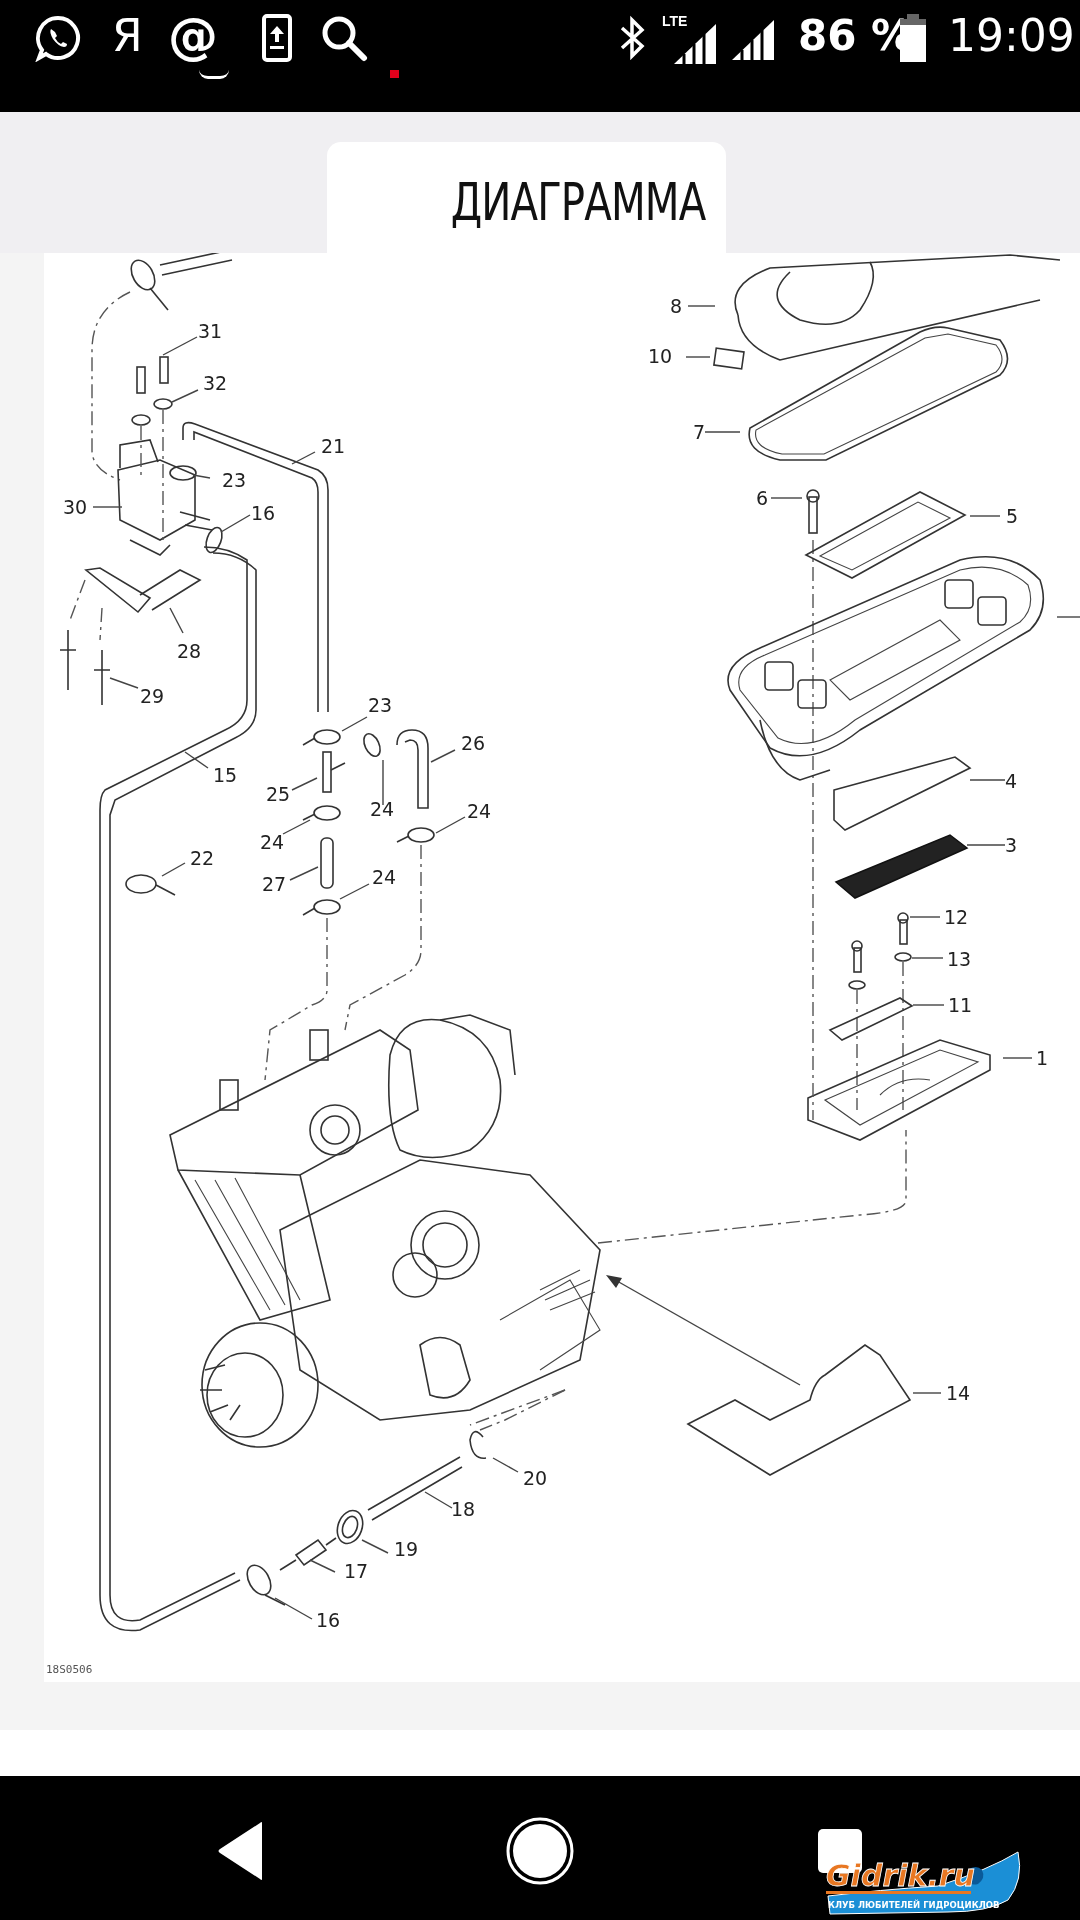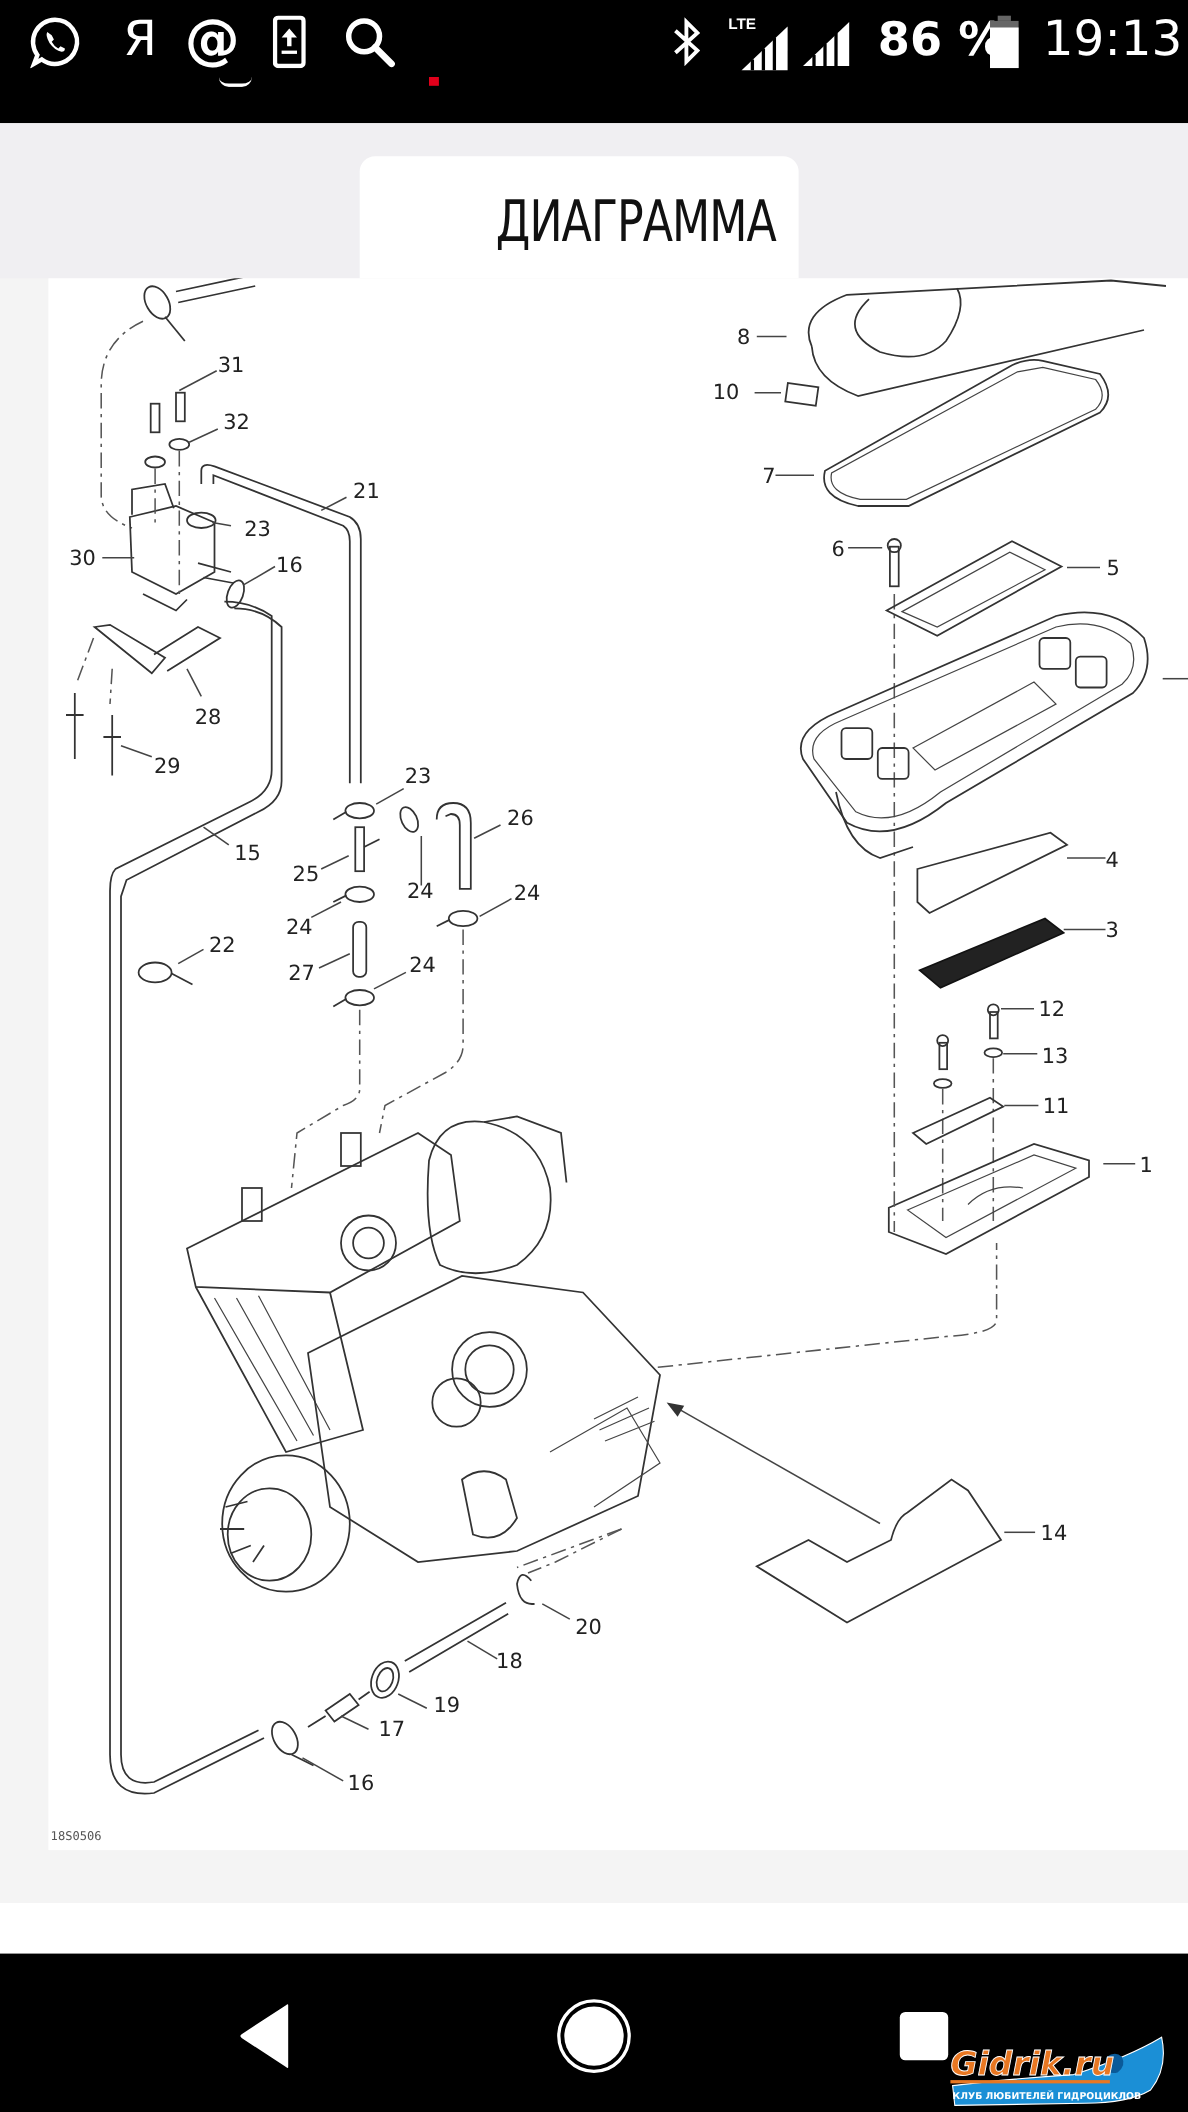--- a/index.html
+++ b/index.html
@@ -1,20 +1,20 @@
 <!DOCTYPE html>
 <html><head>
 <meta charset="utf-8">
 <style>
   html, body { margin:0; padding:0; }
   body { width:1080px; height:1920px; position:relative; overflow:hidden; background:#f4f4f4; font-family:"Liberation Sans", sans-serif; }
 
   
   .statusbar { position:absolute; left:0; top:0; width:1080px; height:112px; background:#000; color:#fff; }
-  .sb-icon { position:absolute; top:10px; height:56px; display:flex; align-items:center; justify-content:flex-start; color:#86efac; }
+  .sb-icon { position:absolute; top:10px; height:56px; display:flex; align-items:center; justify-content:flex-end; color:#86efac; }
   .sb-text { position:absolute; top:8px; font-family:"DejaVu Sans", sans-serif; font-size:42px; color:#fff; line-height:56px; }
   .notif-dot { position:absolute; left:390px; top:70px; width:9px; height:8px; background:#e0001b; }
   .notif-arc { position:absolute; left:199px; top:70px; width:30px; height:6px; border-bottom:3px solid #fff; border-radius:0 0 15px 15px; }
 
   
   .tabbar { position:absolute; left:0; top:112px; width:1080px; height:141px; background:#f0eff2; }
   .tab { position:absolute; top:30px; height:111px; display:flex; align-items:center; justify-content:center; font-family:"DejaVu Sans Condensed","DejaVu Sans", sans-serif; font-size:52px; color:#111; letter-spacing:-1px; box-sizing:border-box; }
   .tab.inactive { left:40px; width:290px; }
   .tab.active { left:327px; width:399px; background:#fff; border-radius:14px 14px 0 0;justify-content:flex-end; }
   .tab span { transform:scaleX(0.86); display:inline-block; padding-top:8px; }
@@ -28,21 +28,21 @@
   .lead { stroke:#444; stroke-width:1.4; }
   .dash { fill:none; stroke:#555; stroke-width:1.4; stroke-dasharray:14 5 3 5; }
   .code { position:absolute; left:2px; top:1410px; font-family:"DejaVu Sans Mono", monospace; font-size:11px; color:#555; }
 
   .gap1 { position:absolute; left:0; top:1682px; width:1080px; height:48px; background:#f4f4f4; }
   .gap2 { position:absolute; left:0; top:1730px; width:1080px; height:46px; background:#fff; }
 
   
   .navbar { position:absolute; left:0; top:1776px; width:1080px; height:144px; background:#000; }
   .nav-btn { position:absolute; top:30px; width:90px; height:90px; display:flex; align-items:center; justify-content:center; }
-  .watermark { position:absolute; left:856px; top:1850px; width:212px; height:70px; }
+  .watermark { position:absolute; left:818px; top:1850px; width:212px; height:70px; }
   .wm-text { font-family:"DejaVu Sans", sans-serif; font-style:italic; font-weight:bold; }
 </style>
 </head>
 <body>
 
 <div class="statusbar">
   <div class="sb-icon" style="left:26px;width:56px;">
     <svg width="48" height="48" viewBox="0 0 48 48">
         <path d="M24 4 A20 20 0 1 1 12 40 L5 44 L8 36 A20 20 0 0 1 24 4Z" fill="none" stroke="#fff" stroke-width="4"></path>
         <path d="M17 15 q-2 3 2 10 q5 7 11 8 q3 0 3-3 l-4-2 l-2 2 q-4-2-6-6 l2-2 l-2-4z" fill="#fff"></path>
@@ -85,21 +85,21 @@
       </svg>
   </div>
   <div class="sb-text" style="left:798px;font-weight:bold;">86 %</div>
   <div class="sb-icon" style="left:898px;width:30px;">
     <svg width="30" height="48" viewBox="0 0 30 48">
         <rect x="9" y="0" width="12" height="5" fill="#666"></rect>
         <rect x="2" y="5" width="26" height="43" fill="#666"></rect>
         <rect id="battery-fill" x="2" y="11.0" width="26" height="37.0" fill="#fff"></rect>
       </svg>
   </div>
-  <div class="sb-text" style="left:948px;font-size:44px;">19:13</div>
+  <div class="sb-text" style="left:948px;font-size:44px;">19:09</div>
 </div>
 
 <div class="tabbar">
   <div class="tab active">
       <span>ДИАГРАММА</span>
     </div>
 </div>
 
 <div class="diagram">
   <svg width="1080" height="1682" viewBox="0 0 1080 1682">

